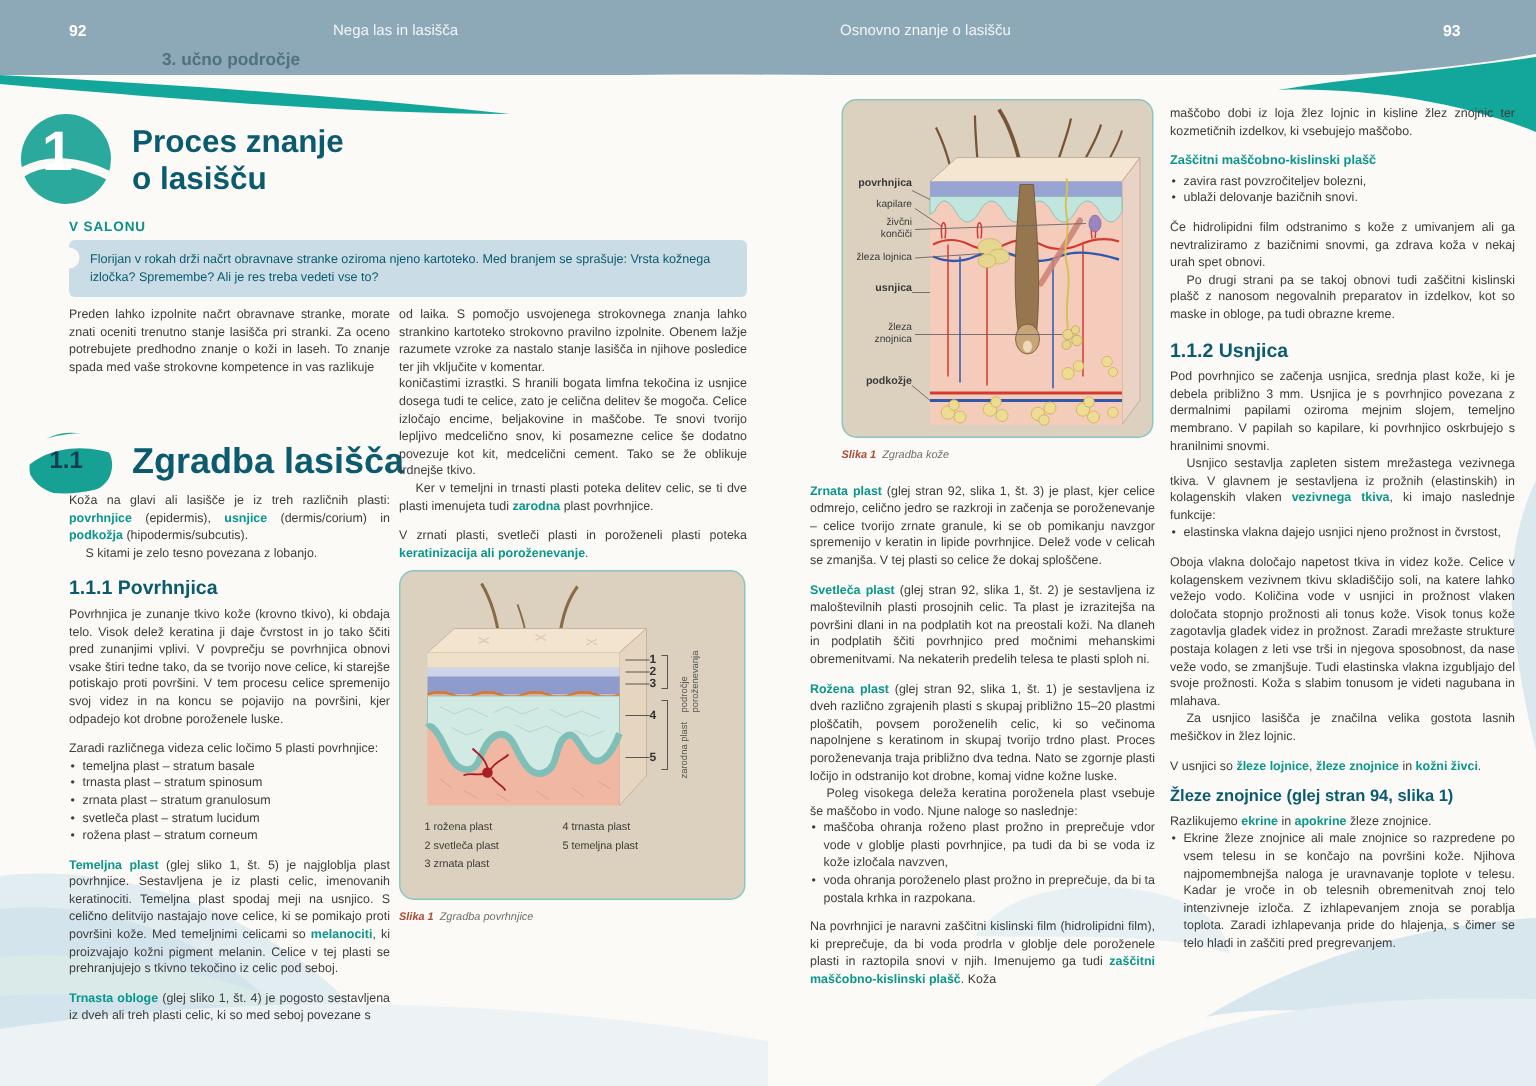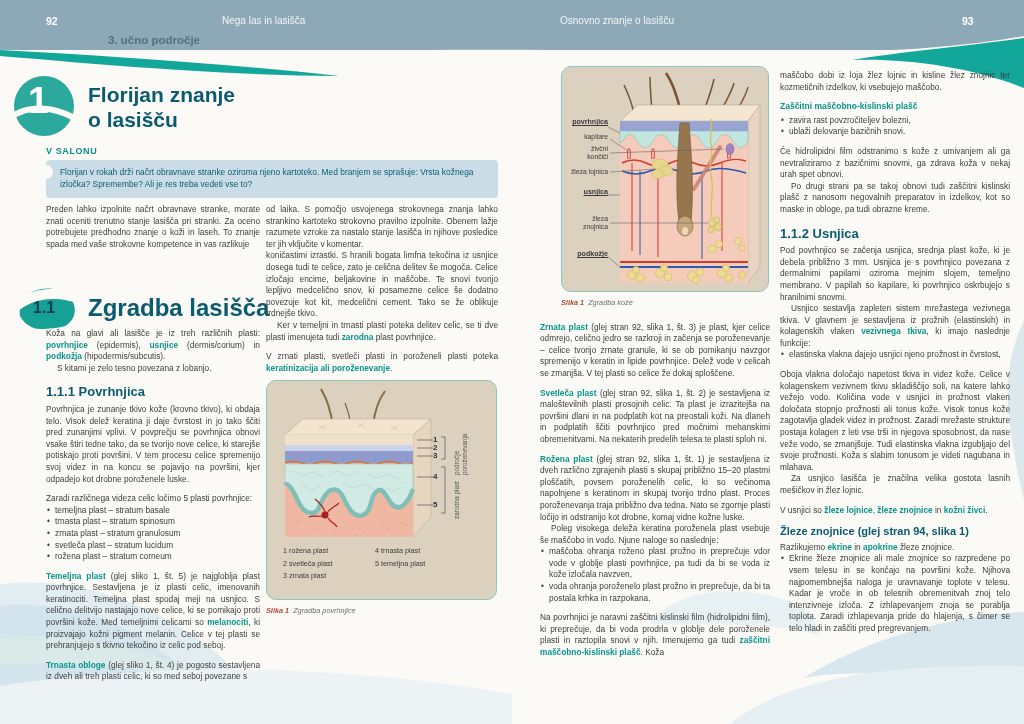--- a/index.html
+++ b/index.html
@@ -28,21 +28,21 @@
   .salon-label{font-size:9px;font-weight:bold;letter-spacing:0.6px;color:#0a8f8c;}
   .salon-box{position:relative;margin-top:4px;background:#cadde7;border-radius:4px;
              padding:7px 10px 8px 14px;font-size:8.4px;line-height:11.5px;color:#0a5b70;}
   .salon-box::before{content:"";position:absolute;left:-7px;top:5px;width:14px;height:14px;
              border-radius:50%;background:#fbfaf6;}
   .badge{position:absolute;left:14px;top:76px;width:60px;height:60px;z-index:2;}
   .badge-circle{position:absolute;width:60px;height:60px;border-radius:50%;background:#2ba99c;}
   .badge-num{position:absolute;left:14px;top:4px;font-size:37px;font-weight:bold;color:#fff;z-index:2;}
   .figbox{background:#dcd0bf;border:1.5px solid #8cc7bf;border-radius:10px;position:relative;}
   .figlabel{position:absolute;font-size:6.8px;line-height:7.8px;color:#3a3a3a;text-align:right;z-index:2;}
-  .figlabel.b{font-weight:bold;font-size:7.1px;text-decoration:underline;}
+  .figlabel.b{font-weight:bold;font-size:7.1px;}
   .fignum{position:absolute;font-size:8px;font-weight:bold;color:#333;z-index:2;}
   .vlabel{position:absolute;font-size:6.3px;line-height:7.5px;color:#555;
           writing-mode:vertical-rl;transform:rotate(180deg);z-index:2;}
   ul.legend{list-style:none;margin:0;padding:0;font-size:7.2px;line-height:12.5px;color:#3a3a3a;}
   .fig-caption{font-size:7.3px;color:#6e6e6e;font-style:italic;margin-top:5px;}
   .cap-label{color:#ad4a38;font-weight:bold;font-style:italic;margin-right:4px;}
 </style>
 </head>
 <body>
 
@@ -75,21 +75,21 @@
   <div class="hdr-text hdr-num" style="left:962px;top:15px;">93</div>
 
   <div class="badge">
     <div class="badge-circle"></div>
     <svg style="position:absolute;left:0;top:0;" width="60" height="60" viewBox="0 0 60 60">
       <path d="M-4,42 C14,28 40,30 64,44" stroke="#fbfaf6" stroke-width="6" fill="none"></path>
     </svg>
     <div class="badge-num">1</div>
   </div>
   <div class="col page-title" style="left:88px;top:82px;width:240px;">
-    <div>Florijan znanje</div>
+    <div>Proces znanje</div>
     <div>o lasišču</div>
   </div>
 
   <div class="col" style="left:46px;top:146px;width:452px;">
     <div class="salon-label">V SALONU</div>
     <div class="salon-box">Florijan v rokah drži načrt obravnave stranke oziroma njeno kartoteko. Med branjem se sprašuje: Vrsta kožnega izločka? Spremembe? Ali je res treba vedeti vse to?</div>
   </div>
 
   <div class="col bt" style="left:46px;top:204px;width:214px;">
     <p>Preden lahko izpolnite načrt obravnave stranke, morate znati oceniti trenutno stanje lasišča pri stranki. Za oceno potrebujete predhodno znanje o koži in laseh. To znanje spada med vaše strokovne kompetence in vas razlikuje</p>

